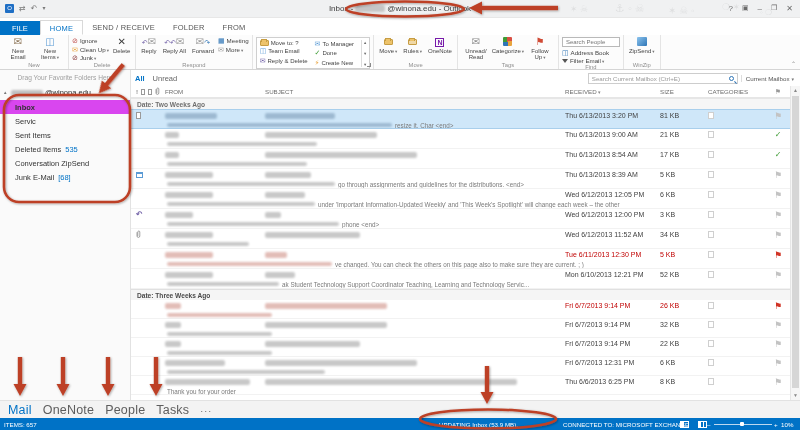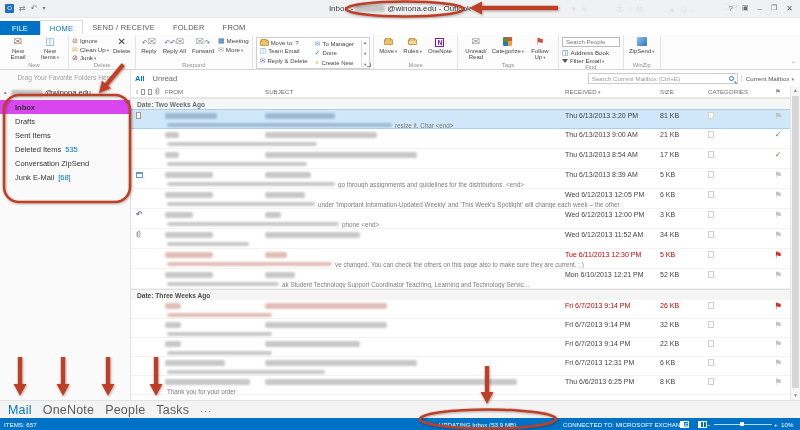--- a/index.html
+++ b/index.html
@@ -334,21 +334,21 @@
 <div class="main">
 
   <div class="folderpane">
     <div class="draghint">Drag Your Favorite Folders Here</div>
     <div class="account">
       <span class="blurbar"></span>
       <span>@winona.edu</span>
     </div>
     <div id="folder-list">
         <div class="folder selected"><span>Inbox</span></div>
-        <div class="folder"><span>Drafts</span></div>
+        <div class="folder"><span>Servic</span></div>
         <div class="folder"><span>Sent Items</span></div>
         <div class="folder"><span>Deleted Items</span><span class="fcount">535</span></div>
         <div class="folder"><span>Conversation ZipSend</span></div>
         <div class="folder"><span>Junk E-Mail</span><span class="fcount">[68]</span></div>
       </div>
   </div>
 
   <div class="listpane">
     <div class="listtop">
       <span class="tab-all">All</span>

